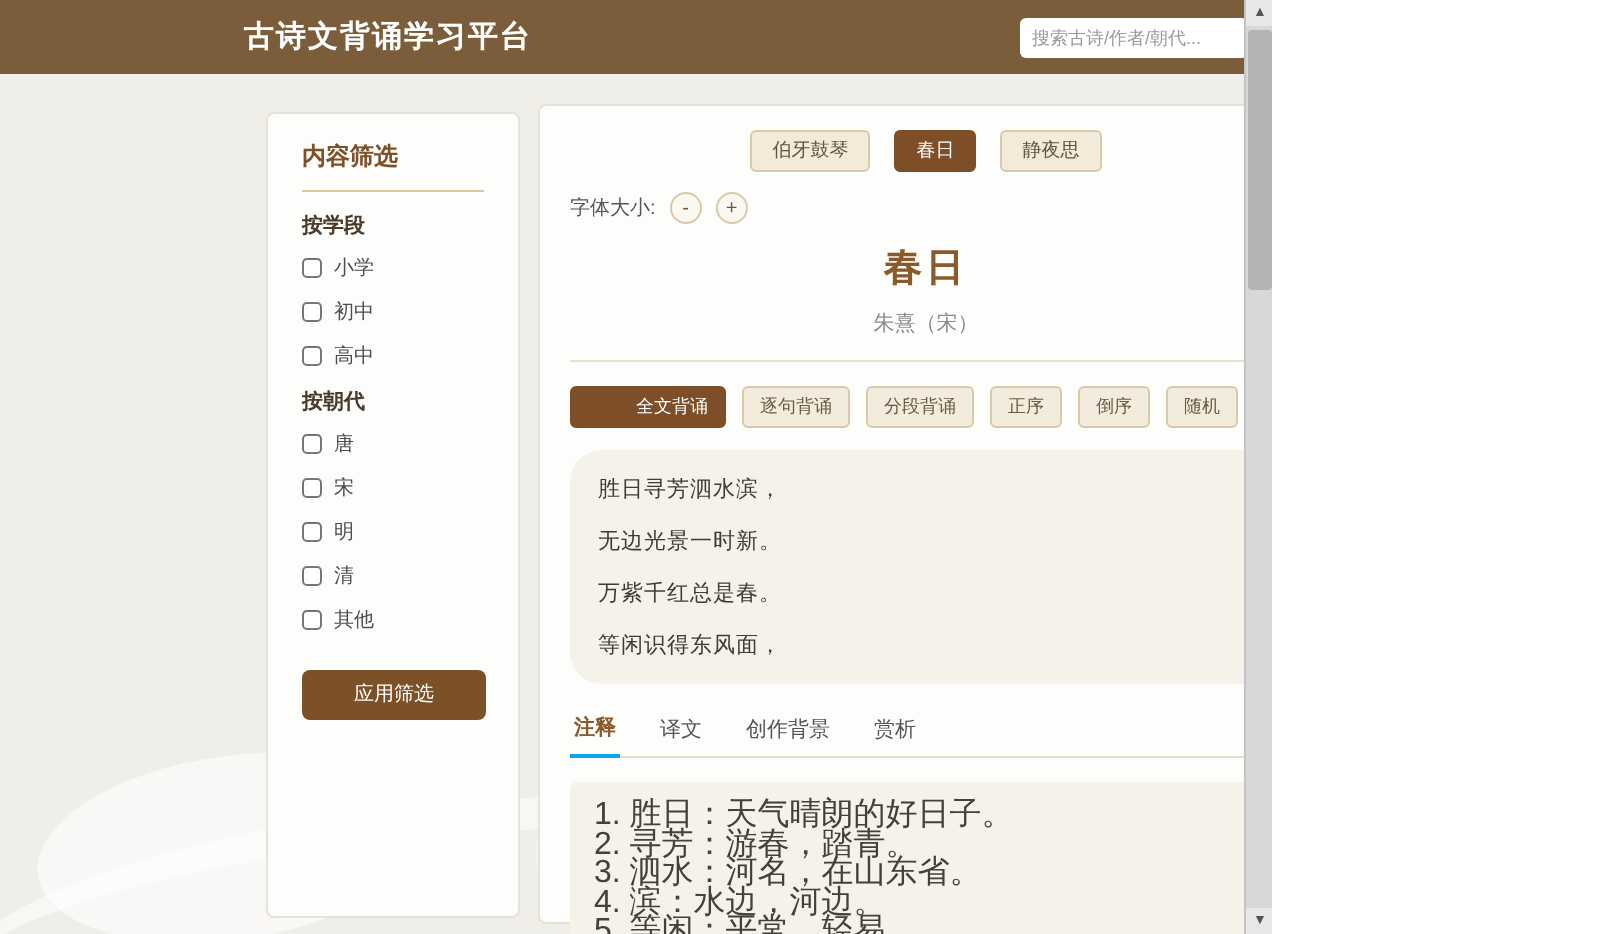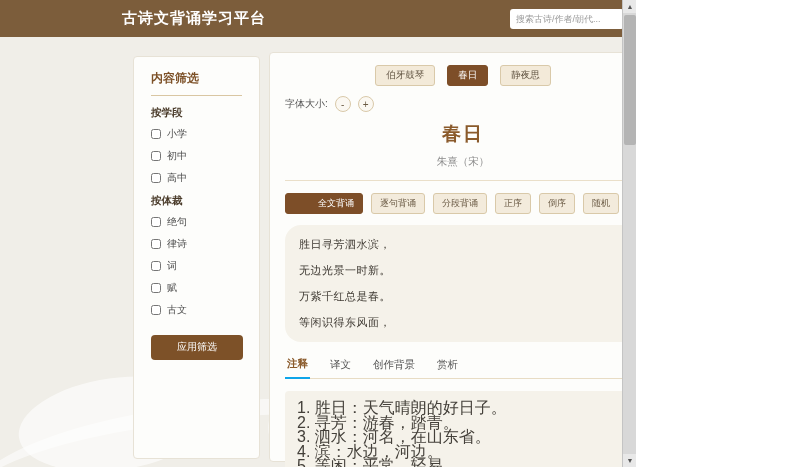--- a/index.html
+++ b/index.html
@@ -103,44 +103,44 @@
         <div class="opt-row">
           <input type="checkbox" style="">
           <span class="opt-label">初中</span>
         </div>
         <div class="opt-row">
           <input type="checkbox" style="">
           <span class="opt-label">高中</span>
         </div>
       </div>
 
-
       <div>
-        <div class="group-label">按体裁</div>
-        <div class="opt-row">
-          <input type="checkbox" style="">
-          <span class="opt-label">绝句</span>
-        </div>
-        <div class="opt-row">
-          <input type="checkbox" style="">
-          <span class="opt-label">律诗</span>
-        </div>
-        <div class="opt-row">
-          <input type="checkbox" style="">
-          <span class="opt-label">词</span>
-        </div>
-        <div class="opt-row">
-          <input type="checkbox" style="">
-          <span class="opt-label">赋</span>
-        </div>
-        <div class="opt-row">
-          <input type="checkbox" style="">
-          <span class="opt-label">古文</span>
-        </div>
-      </div>
+        <div class="group-label">按朝代</div>
+        <div class="opt-row">
+          <input type="checkbox" style="">
+          <span class="opt-label">唐</span>
+        </div>
+        <div class="opt-row">
+          <input type="checkbox" style="">
+          <span class="opt-label">宋</span>
+        </div>
+        <div class="opt-row">
+          <input type="checkbox" style="">
+          <span class="opt-label">明</span>
+        </div>
+        <div class="opt-row">
+          <input type="checkbox" style="">
+          <span class="opt-label">清</span>
+        </div>
+        <div class="opt-row">
+          <input type="checkbox" style="">
+          <span class="opt-label">其他</span>
+        </div>
+      </div>
+
 
       <button class="apply-btn">应用筛选</button>
     </aside>
 
     <section class="card main-card">
       <div class="main-inner">
 
         <div class="poem-tabs">
           <button class="ptab">伯牙鼓琴</button>
           <button class="ptab active">春日</button>

